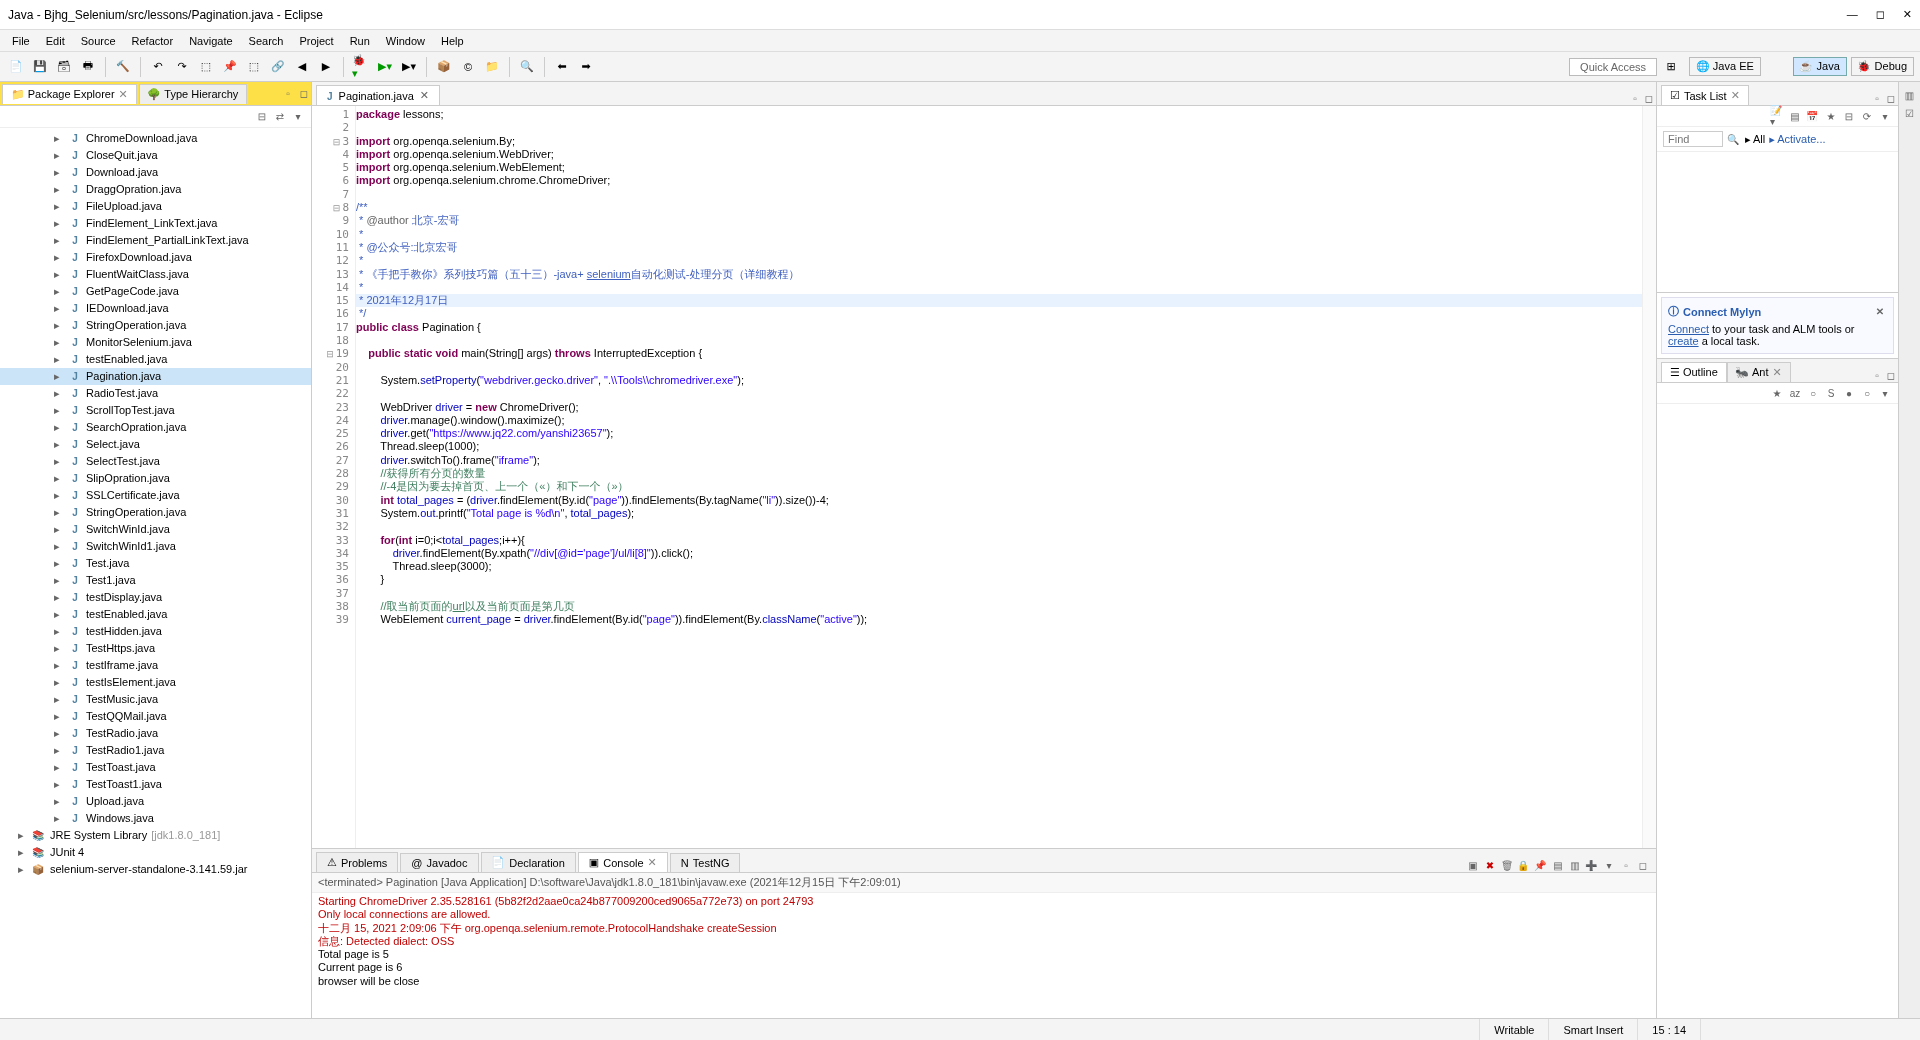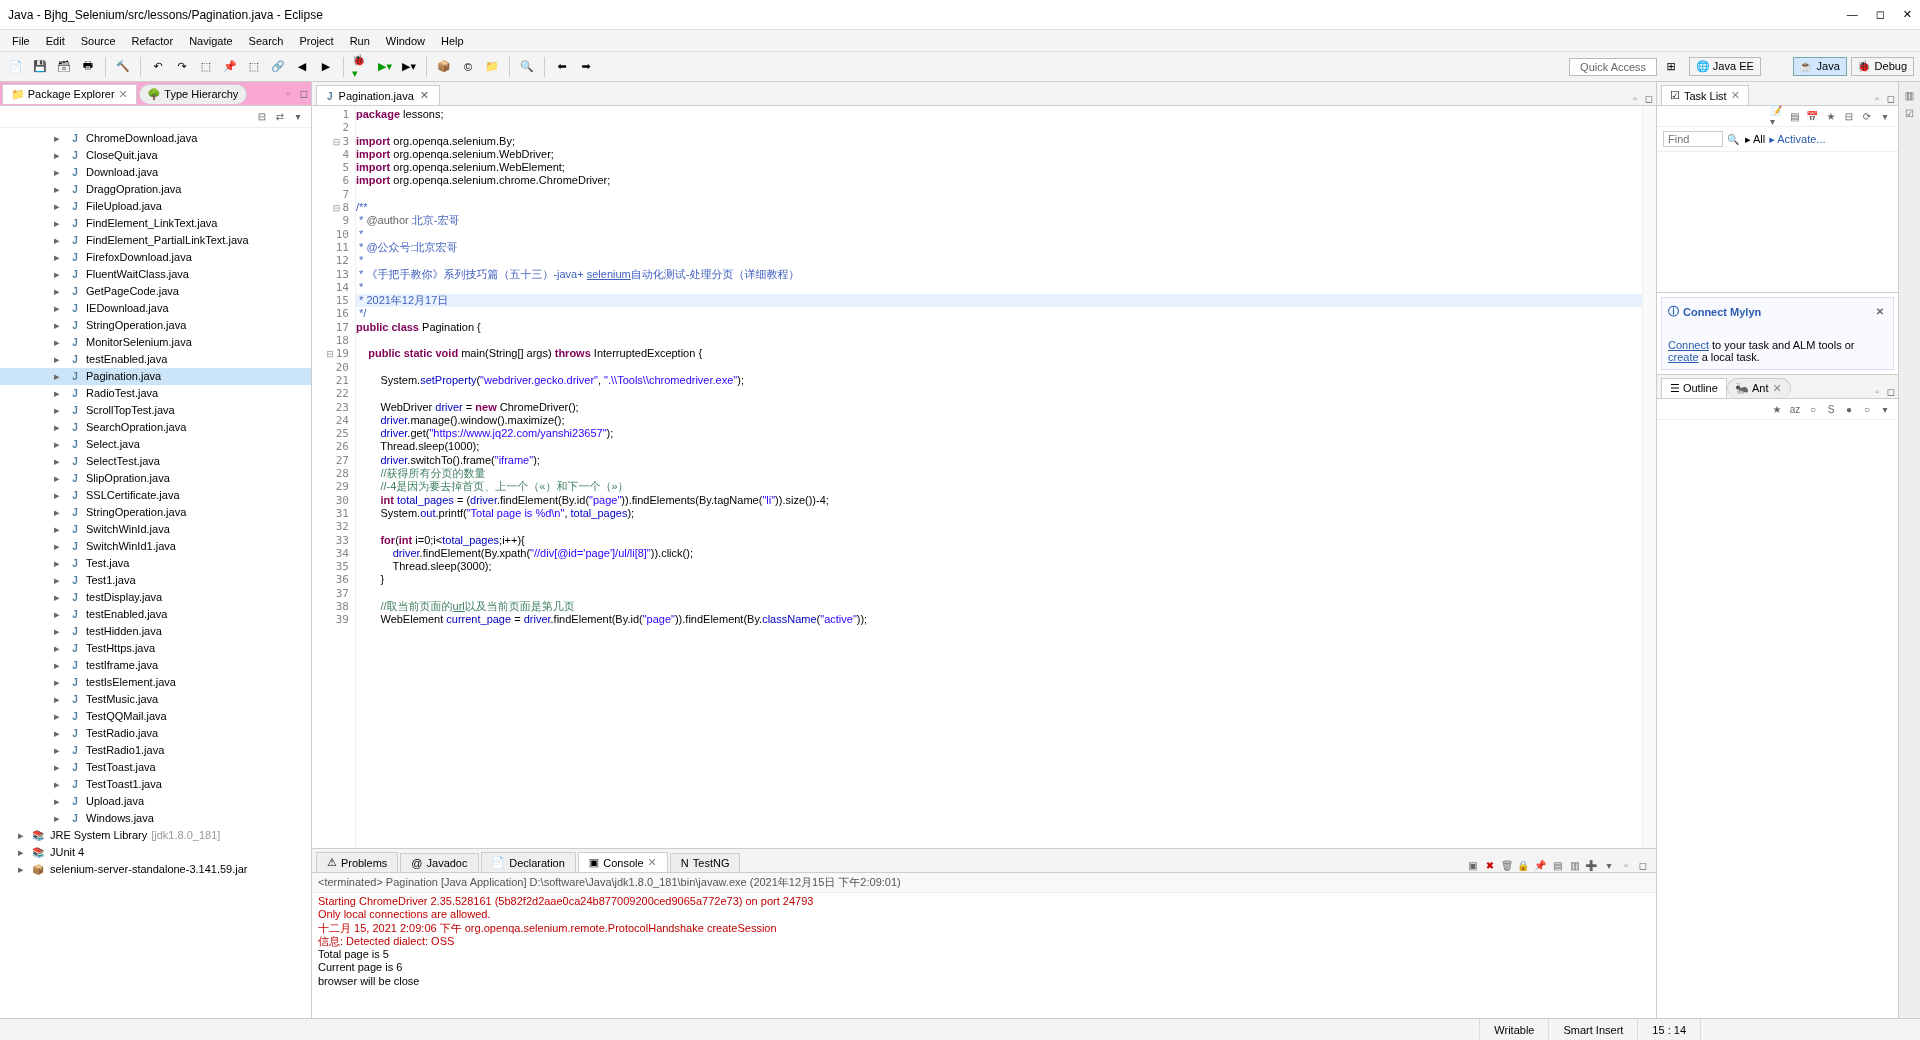--- a/index.html
+++ b/index.html
@@ -12,23 +12,23 @@
 .toolbar { height: 30px; background: #f4f4f4; display: flex; align-items: center; padding: 0 6px; gap: 4px; border-bottom: 1px solid #ccc; }
 .toolbar .tbtn { width: 20px; height: 20px; display: inline-flex; align-items: center; justify-content: center; cursor: pointer; border: 1px solid transparent; }
 .toolbar .sep { width: 1px; height: 20px; background: #ccc; margin: 0 3px; }
 .toolbar .spacer { flex: 1; }
 .quick-access { border: 1px solid #bbb; background: #fff; padding: 2px 10px; font-size: 11px; color: #666; }
 .persp-btn { border: 1px solid #bbb; padding: 2px 6px; margin-left: 4px; display: inline-flex; align-items: center; gap: 3px; cursor: pointer; }
 .persp-btn.active { background: #d0e7ff; border-color: #7aa; margin-left: 32px; }
 .workbench { flex: 1; display: flex; min-height: 0; }
 .sidebar-strip { width: 22px; background: #eee; border-left: 1px solid #ccc; display: flex; flex-direction: column; align-items: center; padding-top: 6px; gap: 4px; }
 .left-panel { width: 312px; background: #fff; border-right: 1px solid #ccc; display: flex; flex-direction: column; }
-.view-tabs { height: 24px; background: #f9a8d4; display: flex; align-items: center; border-bottom: 1px solid #ccc; gap: 2px; padding-left: 2px; }
+.view-tabs { height: 24px; background: #fde047; display: flex; align-items: center; border-bottom: 1px solid #ccc; gap: 2px; padding-left: 2px; }
 .view-tab { padding: 3px 8px; background: #fff; border: 1px solid #ccc; border-bottom: none; display: flex; align-items: center; gap: 4px; cursor: pointer; font-size: 11px; }
-.view-tab.inactive { background: #eee; border-radius: 10px; }
+.view-tab.inactive { background: #eee; }
 .view-tbar { height: 22px; display: flex; align-items: center; justify-content: flex-end; padding: 0 6px; gap: 4px; border-bottom: 1px solid #eee;}
 .tree { flex: 1; overflow-y: auto; padding: 2px 0; }
 .tree-item { display: flex; align-items: center; padding: 1px 4px 1px 54px; gap: 4px; cursor: pointer; white-space: nowrap; font-size: 11px; line-height: 15px; }
 .tree-item.selected { background: #cce4f7; }
 .tree-item.root { padding-left: 18px; }
 .tree-item .exp { width: 10px; display: inline-block; color: #666; }
 .tree-item .ic { width: 14px; height: 14px; display: inline-flex; align-items: center; justify-content: center; }
 .ic.java::before { content: "J"; color: #5382a1; font-weight: bold; font-size: 10px; }
 .ic.lib::before { content: "📚"; font-size: 10px; }
 .ic.jar::before { content: "📦"; font-size: 10px; }
@@ -487,21 +487,21 @@
       </div>
       <div style="height:140px"></div>
     </div>
     <div class="mylyn">
       <div class="hdr">
           <span>ⓘ</span>
           <span>Connect Mylyn</span>
           <span style="flex:1"></span>
           <span class="small-ic">✕</span>
         </div>
-      <div style="margin-top:20px">
+      <div style="margin-top:4px">
         <a>Connect</a><span> to your task and ALM tools or </span><a>create</a><span> a local task.</span>
       </div>
     </div>
     <div class="outline-area">
       <div class="outline-tabs" id="outline-tabs">
           <div class="view-tab">☰ Outline</div>
           <div class="view-tab inactive">🐜 Ant <span style="color:#888">✕</span></div>
         <span style="flex:1"></span>
         <span class="small-ic">▫</span>
         <span class="small-ic">◻</span>

